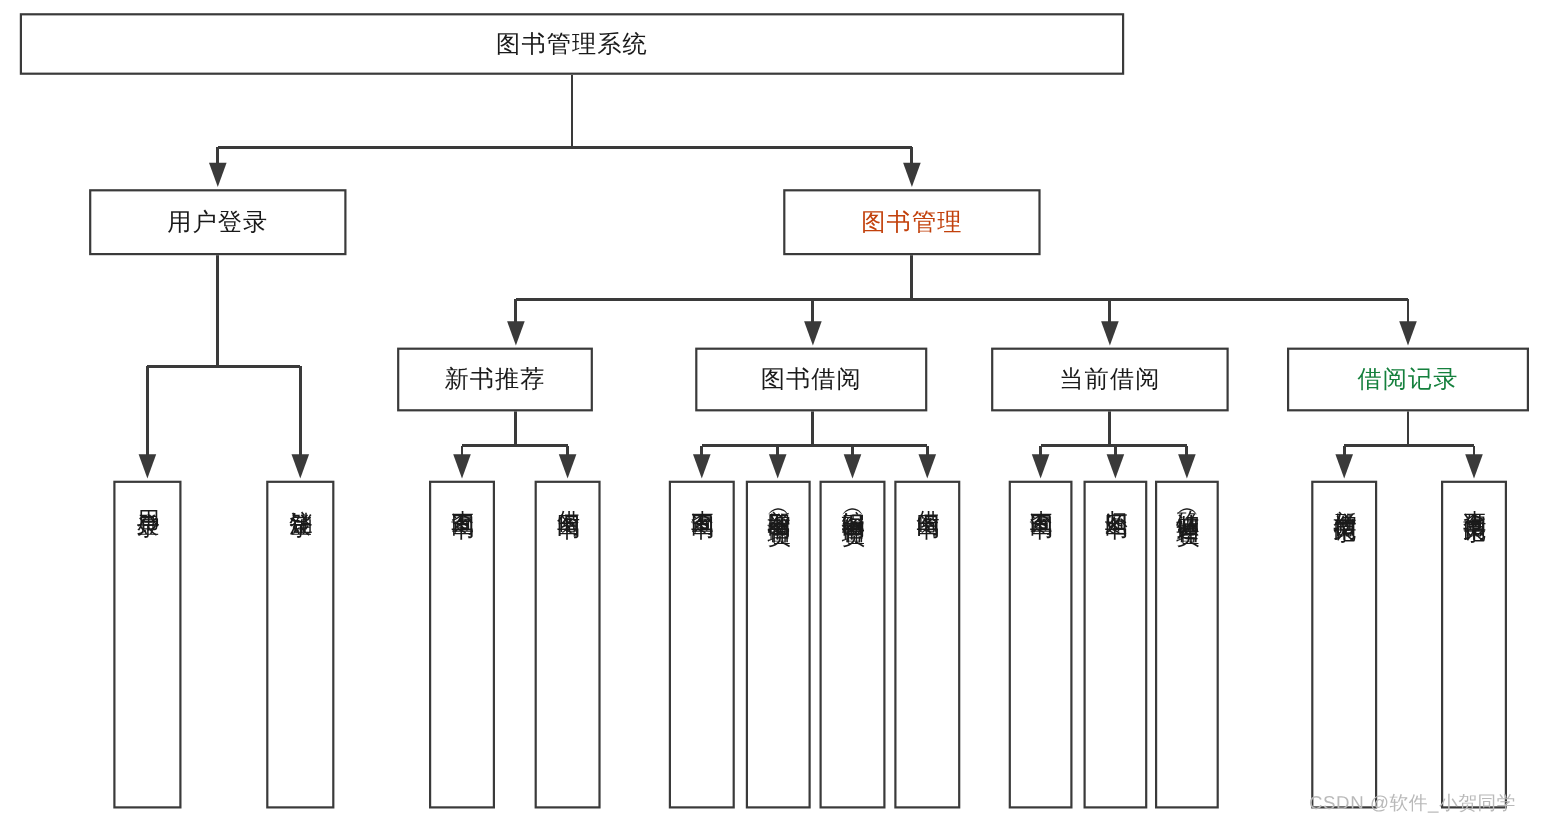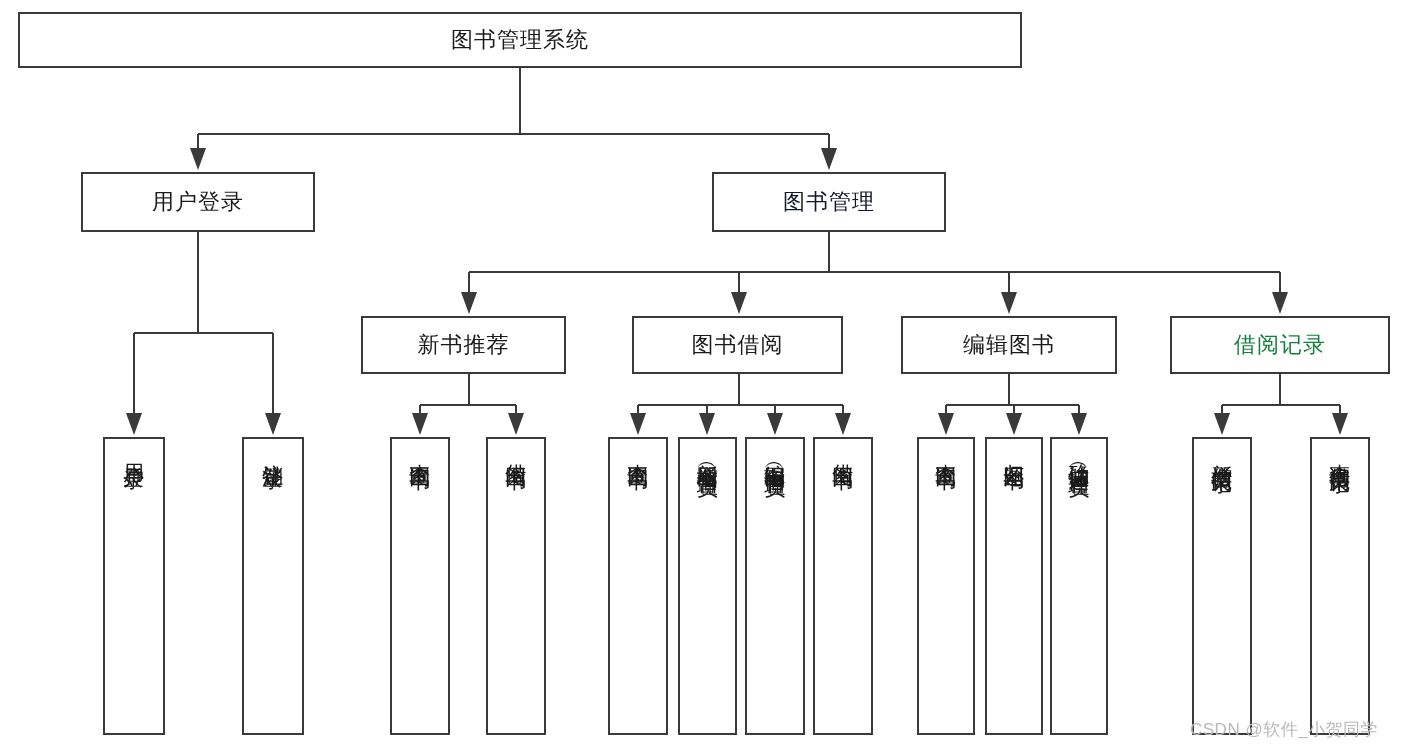--- a/index.html
+++ b/index.html
@@ -123,31 +123,31 @@
       <path d="M 1332 413 L 1348 413 L 1340 435 Z" fill="#3a3a3a"></path>
     </svg>
 
   <div id="node-layer">
       <div class="node horizontal" style="left: 18px; top: 12px; width: 1004px; height: 56px; border-color: rgb(58, 58, 58); color: rgb(26, 26, 26);">
         <span>图书管理系统</span>
       </div>
       <div class="node horizontal" style="left: 81px; top: 172px; width: 234px; height: 60px; border-color: rgb(58, 58, 58); color: rgb(26, 26, 26);">
         <span>用户登录</span>
       </div>
-      <div class="node horizontal" style="left: 712px; top: 172px; width: 234px; height: 60px; border-color: rgb(58, 58, 58); color: #0f172a;">
+      <div class="node horizontal" style="left: 712px; top: 172px; width: 234px; height: 60px; border-color: rgb(58, 58, 58); color: #c2410c;">
         <span>图书管理</span>
       </div>
-      <div class="node horizontal" style="left: 361px; top: 316px; width: 205px; height: 58px; border-color: rgb(58, 58, 58); color: rgb(26, 26, 26); text-align: center;">
+      <div class="node horizontal" style="left: 361px; top: 316px; width: 178px; height: 58px; border-color: rgb(58, 58, 58); color: rgb(26, 26, 26); text-align: center;">
         <span>新书推荐</span>
       </div>
       <div class="node horizontal" style="left: 632px; top: 316px; width: 211px; height: 58px; border-color: rgb(58, 58, 58); color: rgb(26, 26, 26);">
         <span>图书借阅</span>
       </div>
       <div class="node horizontal" style="left: 901px; top: 316px; width: 216px; height: 58px; border-color: rgb(58, 58, 58); color: rgb(26, 26, 26);">
-        <span>编辑图书</span>
+        <span>当前借阅</span>
       </div>
       <div class="node horizontal" style="left: 1170px; top: 316px; width: 220px; height: 58px; border-color: rgb(58, 58, 58); color: #15803d;">
         <span>借阅记录</span>
       </div>
       <div class="node vertical" style="left: 103px; top: 437px; width: 62px; height: 298px; border-color: rgb(58, 58, 58); color: rgb(26, 26, 26);">
         <span class="vtext">用户登录</span>
       </div>
       <div class="node vertical" style="left: 242px; top: 437px; width: 62px; height: 298px; border-color: rgb(58, 58, 58); color: rgb(26, 26, 26);">
         <span class="vtext">注销登录</span>
       </div>

